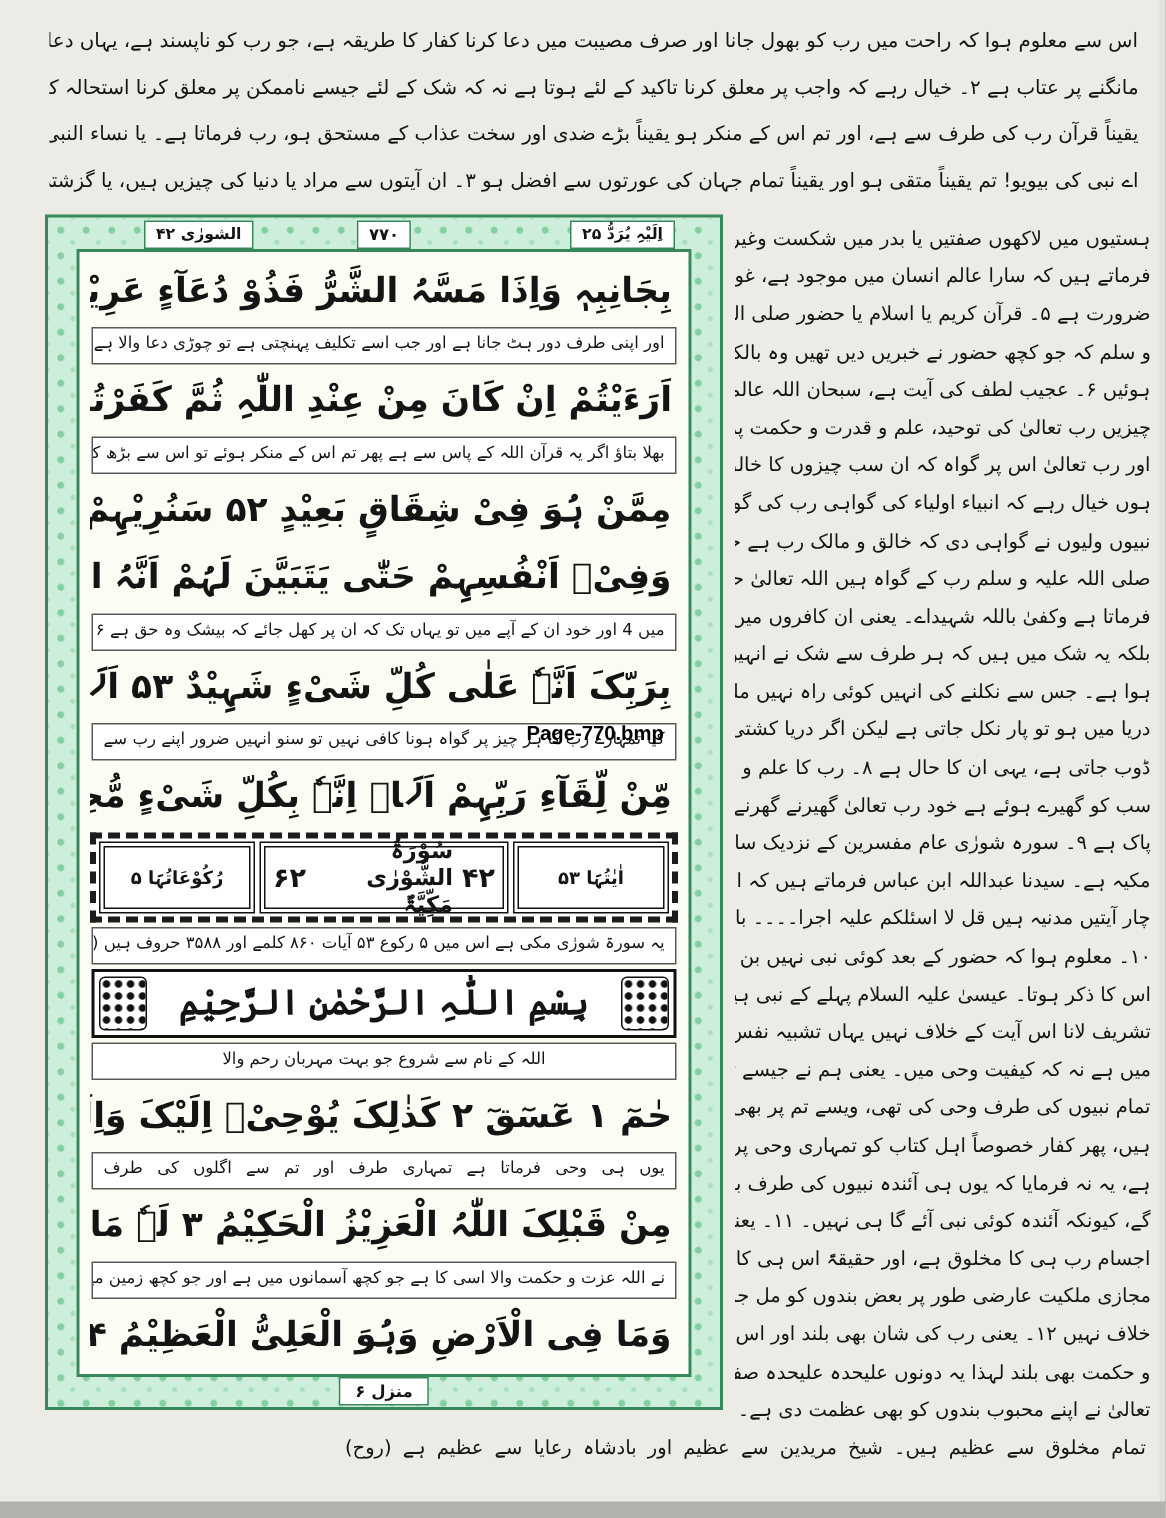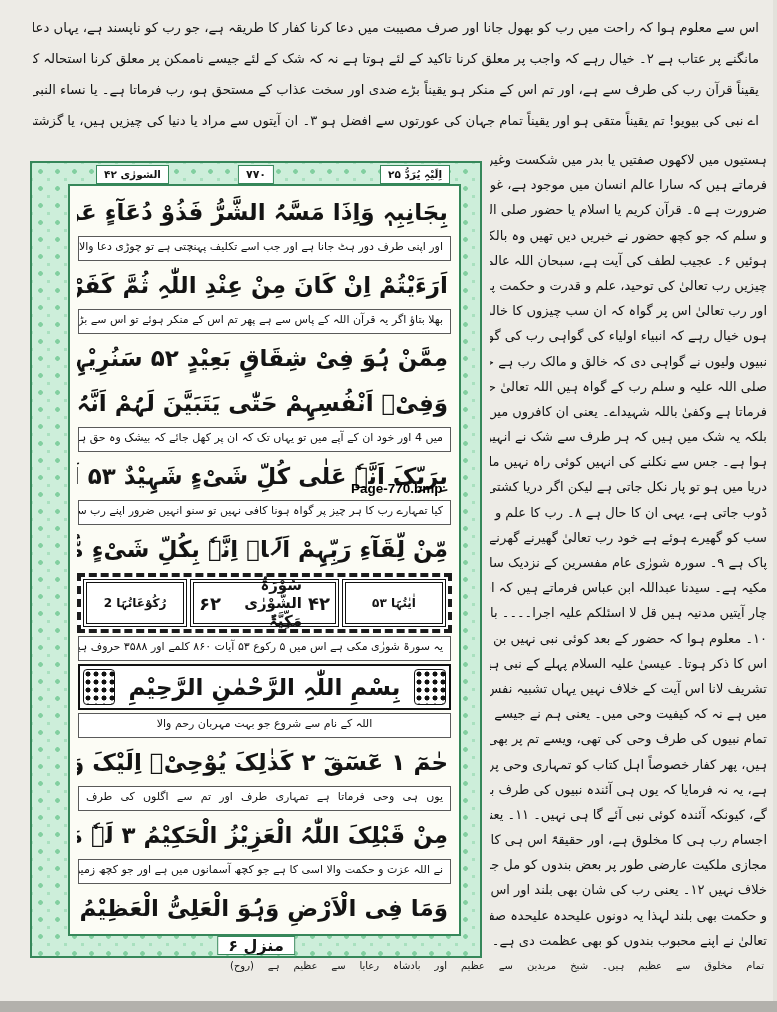--- a/index.html
+++ b/index.html
@@ -14,32 +14,32 @@
         text-align:justify;text-align-last:justify;overflow:hidden;}
 
   
   .quran-frame{position:absolute;left:30px;top:143px;width:452px;height:797px;box-sizing:border-box;
         border:2px solid #36875a;
         background-color:#cdeeda;
         background-image:
           radial-gradient(circle,#82cfa0 2px,rgba(0,0,0,0) 2.6px),
           radial-gradient(circle,#a9e0bf 1.5px,rgba(0,0,0,0) 2px);
         background-size:17px 17px,17px 17px;background-position:0 0,8px 8px;
-        padding:21px 19px 20px 36px;margin-top:18px;}
+        padding:21px 19px 20px 19px;}
   .quran-inner{position:relative;border:2px solid #36875a;background:#fcfcf5;height:100%;
         box-sizing:border-box;display:flex;flex-direction:column;justify-content:space-between;
         padding:5px 7px;}
   .chips{position:absolute;left:2px;right:2px;top:2px;height:19px;}
   .chip{position:absolute;top:0;height:17px;line-height:17px;background:#fff;border:1px solid #36875a;
         font-size:10.5px;font-weight:bold;padding:0 7px;direction:rtl;white-space:nowrap;}
   .chip-juz{right:28px;}
   .chip-page{left:50%;transform:translateX(-50%);letter-spacing:2px;font-size:11px;}
   .chip-surah{left:62px;}
   .chip-manzil{position:absolute;bottom:1px;left:50%;transform:translateX(-50%);height:17px;line-height:17px;
-        background:#fff;border:1px solid #36875a;font-size:16px;font-weight:bold;padding:0 10px;direction:rtl;}
+        background:#fff;border:1px solid #36875a;font-size:11px;font-weight:bold;padding:0 10px;direction:rtl;}
 
   .ayah{height:42px;line-height:42px;font-size:23px;font-weight:bold;direction:rtl;white-space:nowrap;
         text-align:justify;text-align-last:justify;overflow:hidden;padding:0 4px;}
   .tr{height:23px;line-height:20px;font-size:11px;direction:rtl;white-space:nowrap;
         text-align:justify;text-align-last:justify;overflow:hidden;background:#fff;
         border:1px solid #5a5a5a;padding:0 7px;margin:0 1px;}
   .tr.center{text-align:center;text-align-last:center;}
 
   
   .surah-header{height:46px;border:4px dashed #1c1c1c;background:#fff;display:flex;direction:rtl;
@@ -49,29 +49,29 @@
   .scell.side{width:86px;font-size:12px;}
   .scell.main{flex:1;font-size:15px;gap:6px;display:flex;justify-content:space-between;}
   .scell.main .snum{font-size:18px;}
 
   
   .bismillah-row{height:42px;display:flex;align-items:center;border:2px solid #111;background:#fff;
         margin:0 1px;direction:rtl;}
   .orn{width:30px;height:34px;margin:0 3px;
         background-image:radial-gradient(circle,#111 2.2px,rgba(0,0,0,0) 2.8px);
         background-size:8px 8px;border:1.5px solid #111;border-radius:4px;}
-  .bismillah-text{flex:1;text-align:center;font-size:23px;font-weight:bold;line-height:38px;white-space:nowrap;overflow:hidden;}
+  .bismillah-text{flex:1;text-align:center;font-size:23px;font-weight:bold;line-height:38px;white-space:nowrap;overflow:hidden;font-family:Liberation Serif, serif;}
 
   
   .commentary{position:absolute;left:490px;top:147px;width:277px;direction:rtl;}
   .commentary .cline{height:25.2px;line-height:25.2px;font-size:13px;white-space:nowrap;
         text-align:justify;text-align-last:justify;overflow:hidden;}
 
   .bottom-note{position:absolute;left:230px;top:953px;width:534px;height:26px;line-height:26px;
-        font-size:10px;direction:rtl;white-space:nowrap;text-align:justify;text-align-last:justify;overflow:hidden;}
+        font-size:13px;direction:rtl;white-space:nowrap;text-align:justify;text-align-last:justify;overflow:hidden;}
 
   .filename-label{position:absolute;left:351px;top:481px;font-family:"Liberation Sans",sans-serif;
         font-size:13.5px;font-weight:bold;color:#000;background:rgba(255,255,255,0.0);z-index:9;}
 </style>
 </head>
 <body>
 
 <div class="page">
 
   <div class="top-notes">
@@ -100,21 +100,21 @@
       <div class="tr">کیا تمہارے رب کا ہر چیز پر گواہ ہونا کافی نہیں تو سنو انہیں ضرور اپنے رب سے</div>
       <div class="ayah">مِّنْ لِّقَآءِ رَبِّہِمْ اَلَاۤ اِنَّہٗ بِکُلِّ شَیْءٍ مُّحِیْطٌ ۵۴ ع</div>
 
       <div class="surah-header">
         <div class="scell side">اٰیٰتُہَا ۵۳</div>
         <div class="scell main">
           <span class="snum">۴۲</span>
           <span>سُوْرَۃُ الشُّوْرٰی مَکِّیَّۃٌ</span>
           <span class="snum">۶۲</span>
         </div>
-        <div class="scell side">رُکُوْعَاتُہَا 2</div>
+        <div class="scell side">رُکُوْعَاتُہَا ۵</div>
       </div>
       <div class="tr">یہ سورۃ شورٰی مکی ہے اس میں ۵ رکوع ۵۳ آیات ۸۶۰ کلمے اور ۳۵۸۸ حروف ہیں (خزائن)</div>
 
       <div class="bismillah-row">
         <div class="orn"></div>
         <div class="bismillah-text">بِسْمِ اللّٰہِ الرَّحْمٰنِ الرَّحِیْمِ</div>
         <div class="orn"></div>
       </div>
       <div class="tr center">اللہ کے نام سے شروع جو بہت مہربان رحم والا</div>
 

